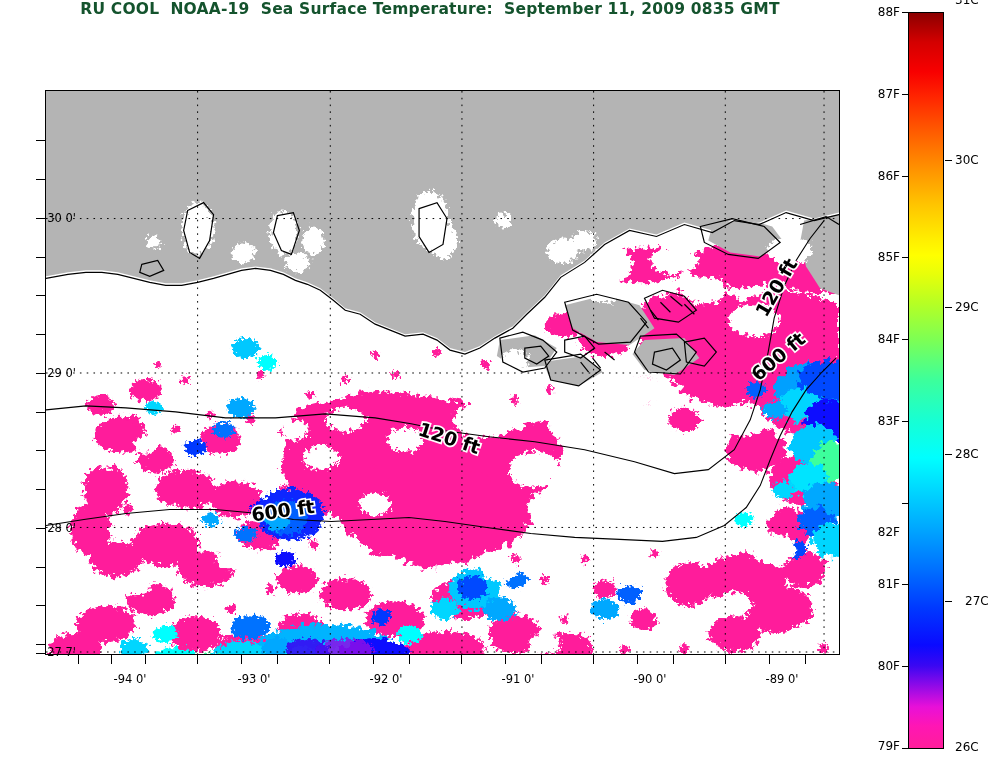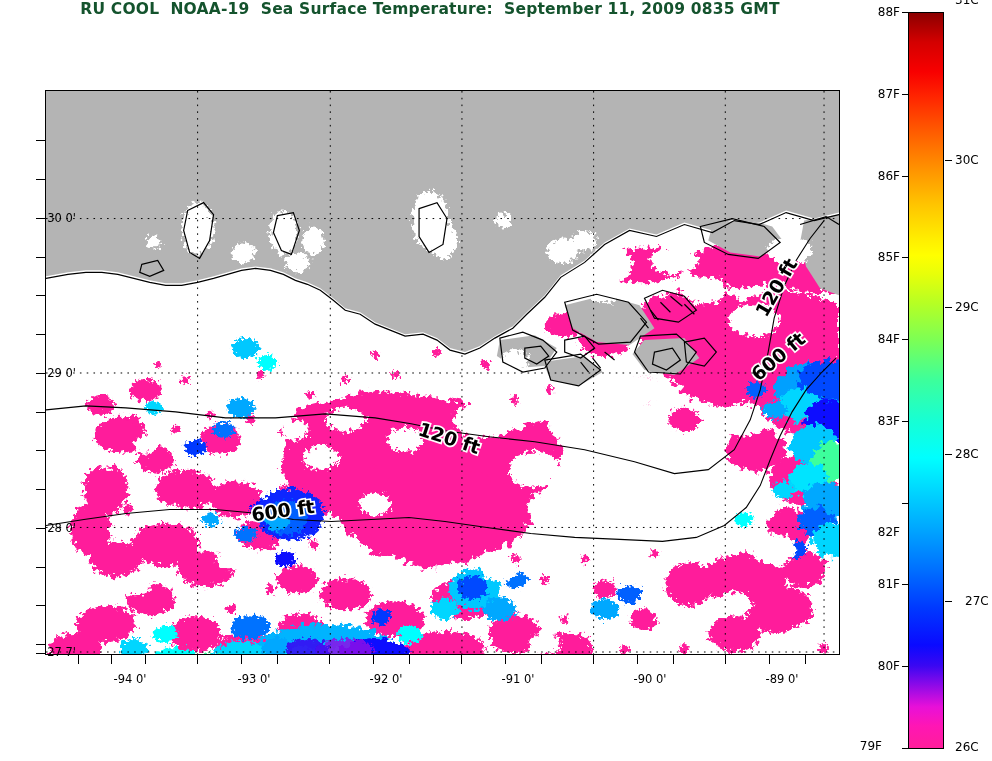--- a/index.html
+++ b/index.html
@@ -510,21 +510,21 @@
 
   <div class="cblabF" style="left:866px; width:34px; top:12px;">88F</div>
   <div class="cblabF" style="left:866px; width:34px; top:94px;">87F</div>
   <div class="cblabF" style="left:866px; width:34px; top:176px;">86F</div>
   <div class="cblabF" style="left:866px; width:34px; top:257px;">85F</div>
   <div class="cblabF" style="left:866px; width:34px; top:339px;">84F</div>
   <div class="cblabF" style="left:866px; width:34px; top:421px;">83F</div>
   <div class="cblabF" style="left:866px; width:34px; top:532px;">82F</div>
   <div class="cblabF" style="left:866px; width:34px; top:584px;">81F</div>
   <div class="cblabF" style="left:866px; width:34px; top:666px;">80F</div>
-  <div class="cblabF" style="left:848px; width:34px; top:746px;">79F</div>
+  <div class="cblabF" style="left:866px; width:34px; top:746px;">79F</div>
 
   <div class="cbtickR" style="left:945px; top:160px;"></div>
   <div class="cbtickR" style="left:945px; top:307px;"></div>
   <div class="cbtickR" style="left:945px; top:454px;"></div>
   <div class="cbtickR" style="left:945px; top:601px;"></div>
 
   <div class="cblabC" style="left:955px; top:0;">31C</div>
   <div class="cblabC" style="left:955px; top:160px;">30C</div>
   <div class="cblabC" style="left:955px; top:307px;">29C</div>
   <div class="cblabC" style="left:955px; top:454px;">28C</div>

